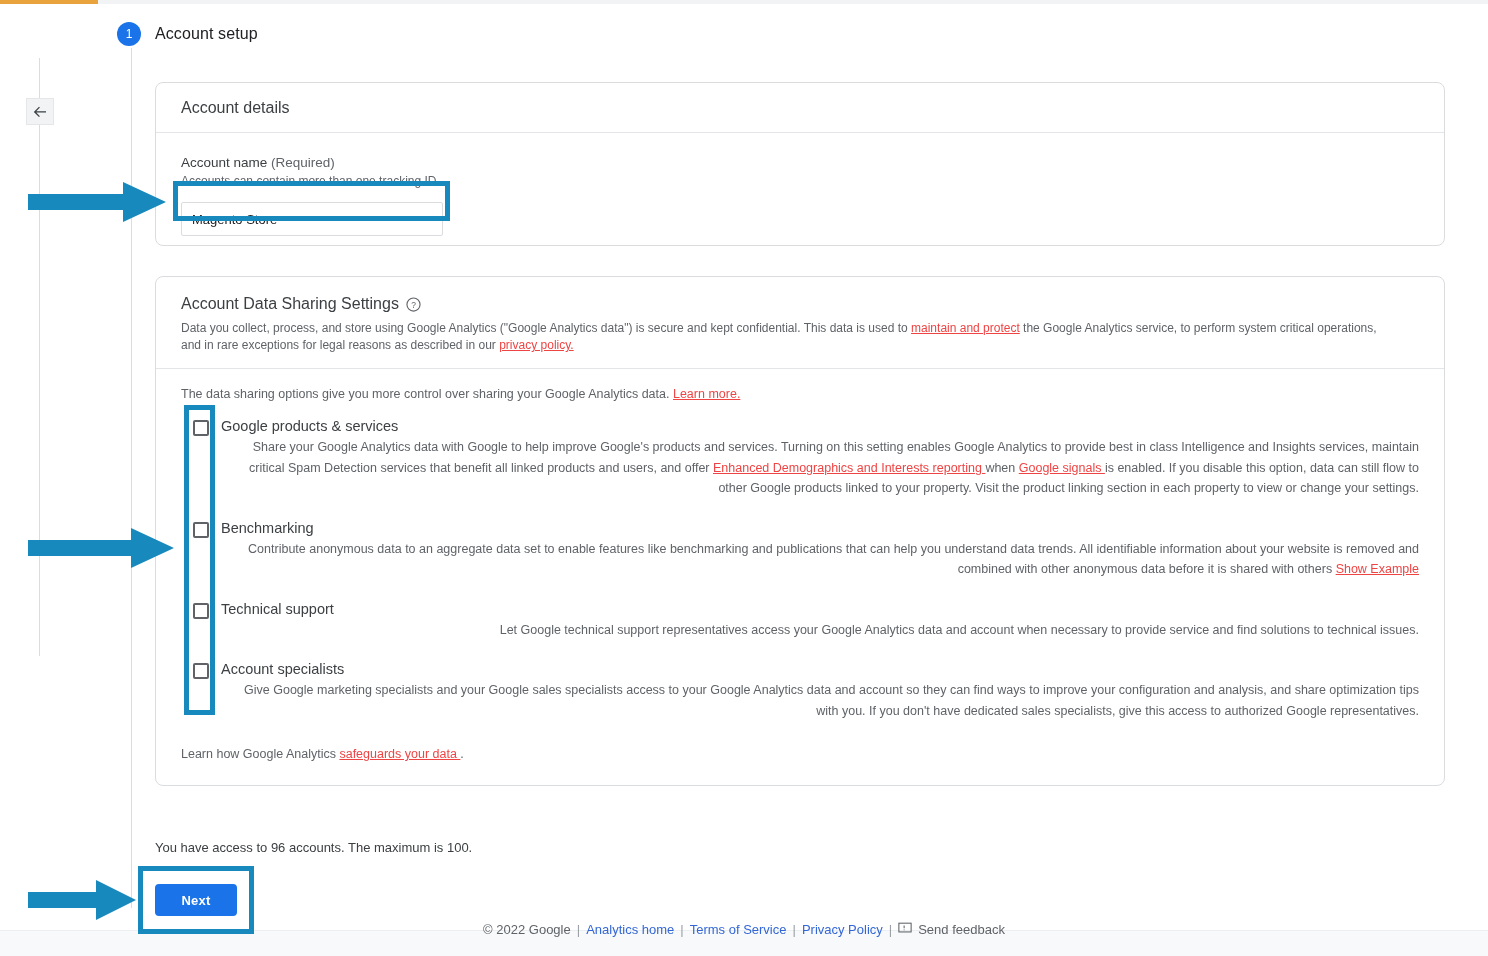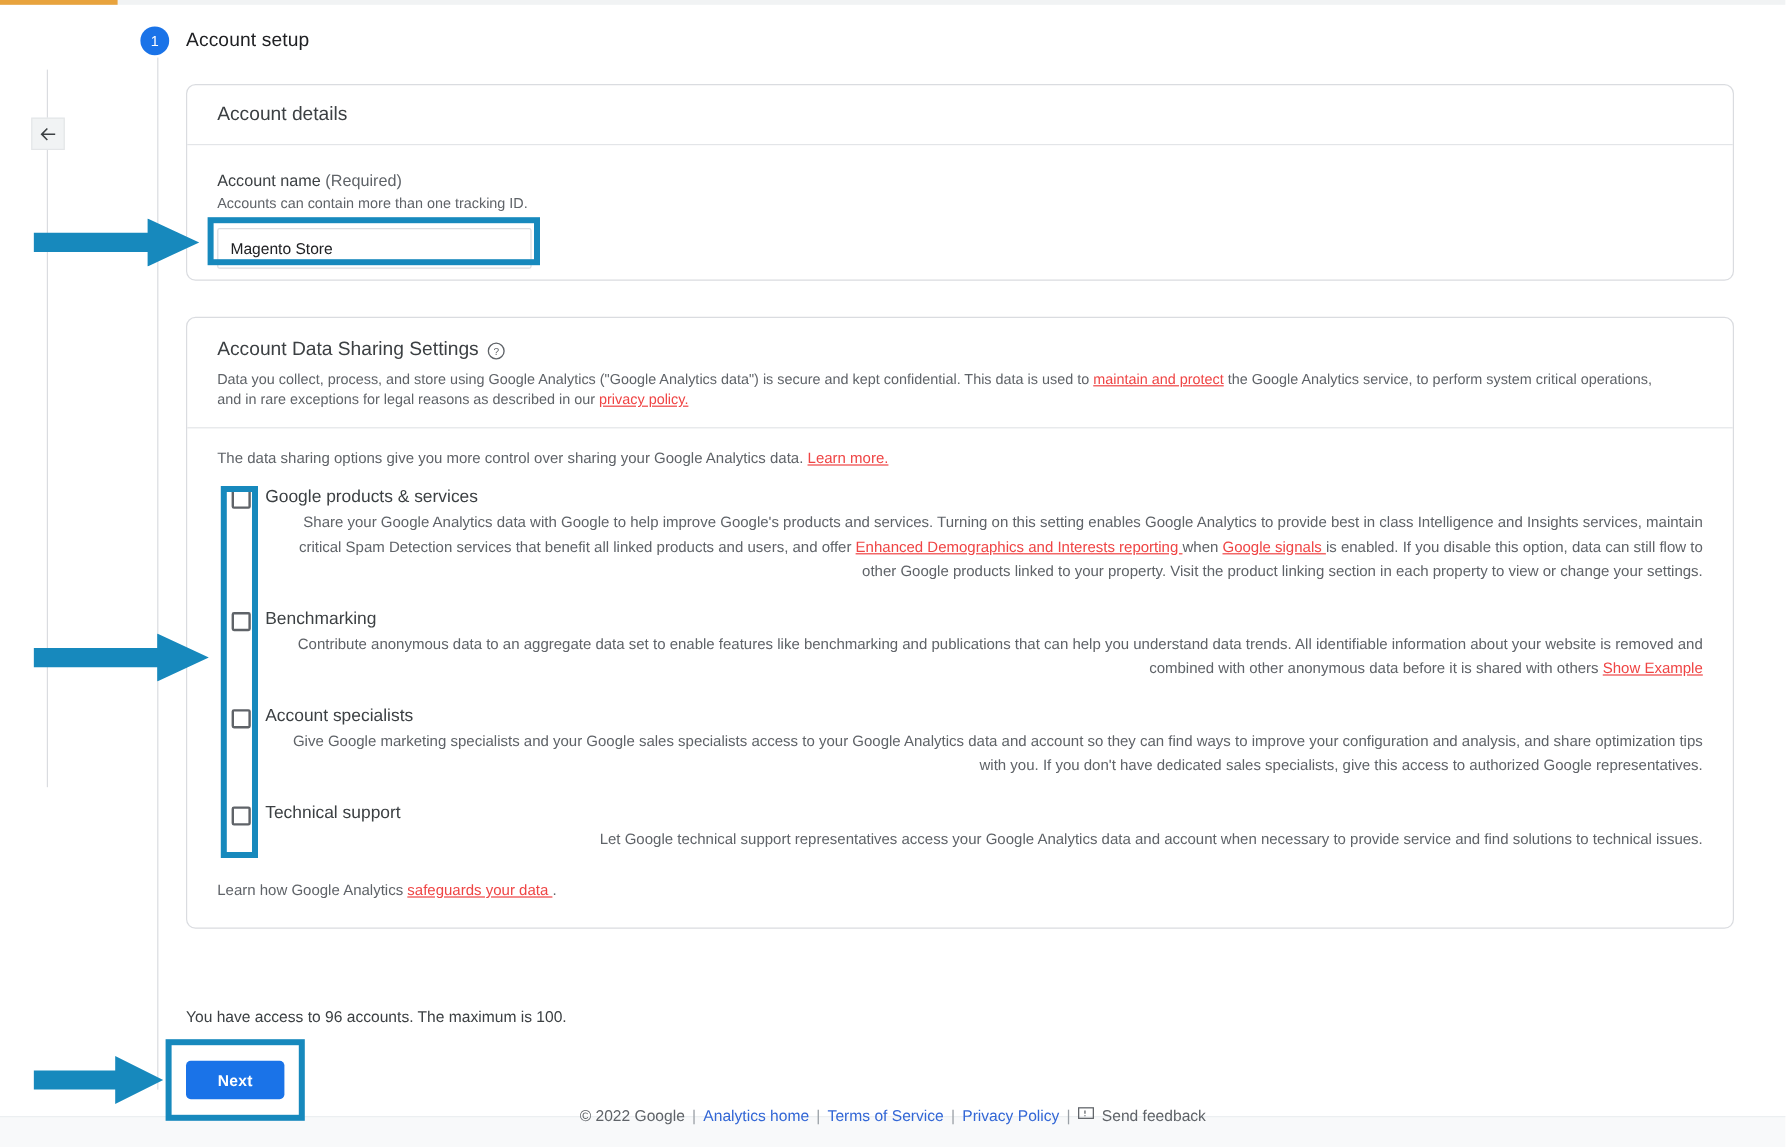--- a/index.html
+++ b/index.html
@@ -60,20 +60,21 @@
   #step1 .title {
     font-size: 16px; color: #202124; letter-spacing: .1px;
   }
 
   
   .card {
     position: absolute;
     background: #fff;
     border: 1px solid #dadce0;
     border-radius: 8px;
+    margin-top: 12px;
   }
   #card-details { left: 155px; top: 70px; width: 1290px; height: 164px; }
   #card-sharing { left: 155px; top: 264px; width: 1290px; height: 510px; }
 
   .card-header {
     height: 50px; display: flex; align-items: center;
     padding: 0 25px;
     border-bottom: 1px solid #e3e5e8;
     font-size: 16px; color: #3c4043;
   }
@@ -259,28 +260,28 @@
     <div class="opt">
       <div class="cb"></div>
       <div class="ttl">Benchmarking</div>
       <div class="desc">
         <span>Contribute anonymous data to an aggregate data set to enable features like benchmarking and publications that can help you understand data trends. All identifiable information about your website is removed and combined with other anonymous data before it is shared with others </span><a class="lnk">Show Example</a>
       </div>
     </div>
 
     <div class="opt">
       <div class="cb"></div>
+      <div class="ttl">Technical support</div>
+      <div class="desc">Let Google technical support representatives access your Google Analytics data and account when necessary to provide service and find solutions to technical issues.</div>
+    </div>
+
+    <div class="opt">
+      <div class="cb"></div>
       <div class="ttl">Account specialists</div>
       <div class="desc">Give Google marketing specialists and your Google sales specialists access to your Google Analytics data and account so they can find ways to improve your configuration and analysis, and share optimization tips with you. If you don't have dedicated sales specialists, give this access to authorized Google representatives.</div>
-    </div>
-
-    <div class="opt">
-      <div class="cb"></div>
-      <div class="ttl">Technical support</div>
-      <div class="desc">Let Google technical support representatives access your Google Analytics data and account when necessary to provide service and find solutions to technical issues.</div>
     </div>
   </div>
 
   <div id="safeguard">
     <span>Learn how Google Analytics </span><a class="lnk">safeguards your data </a><span>.</span>
   </div>
 </div>
 
 <div id="acct-count">You have access to 96 accounts. The maximum is 100.</div>
 <button id="next-btn">Next</button>

